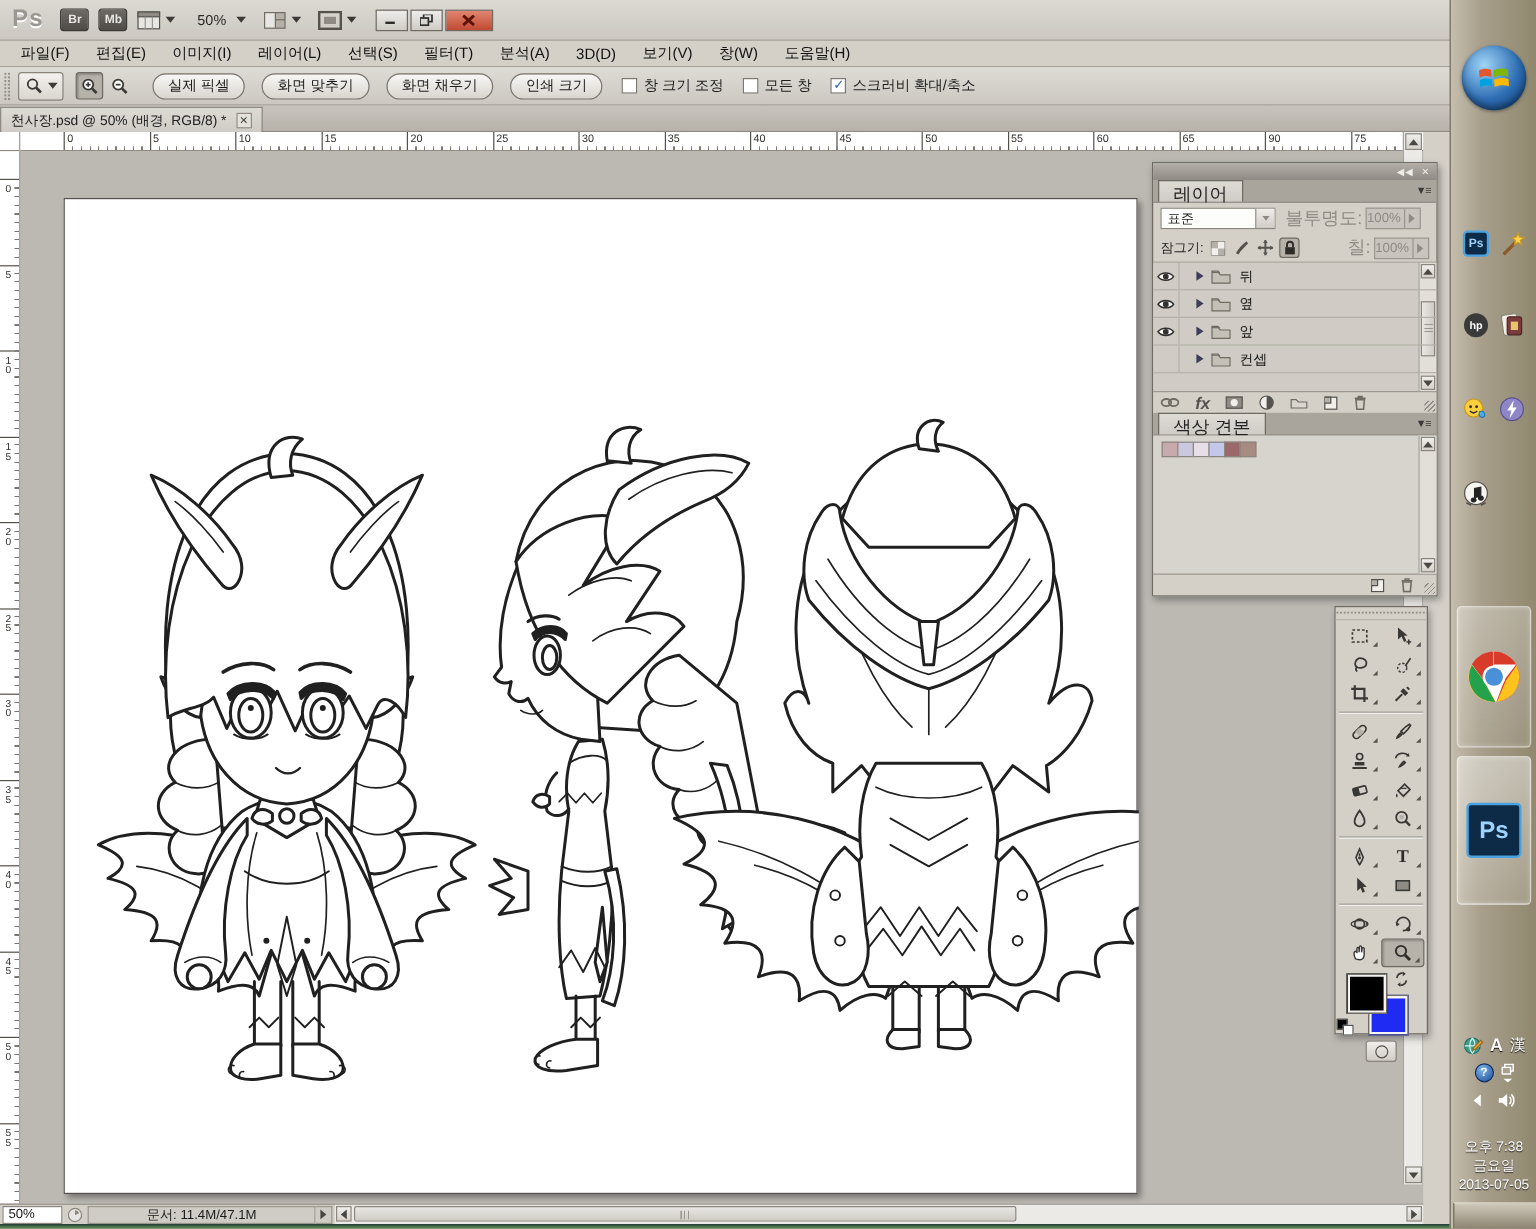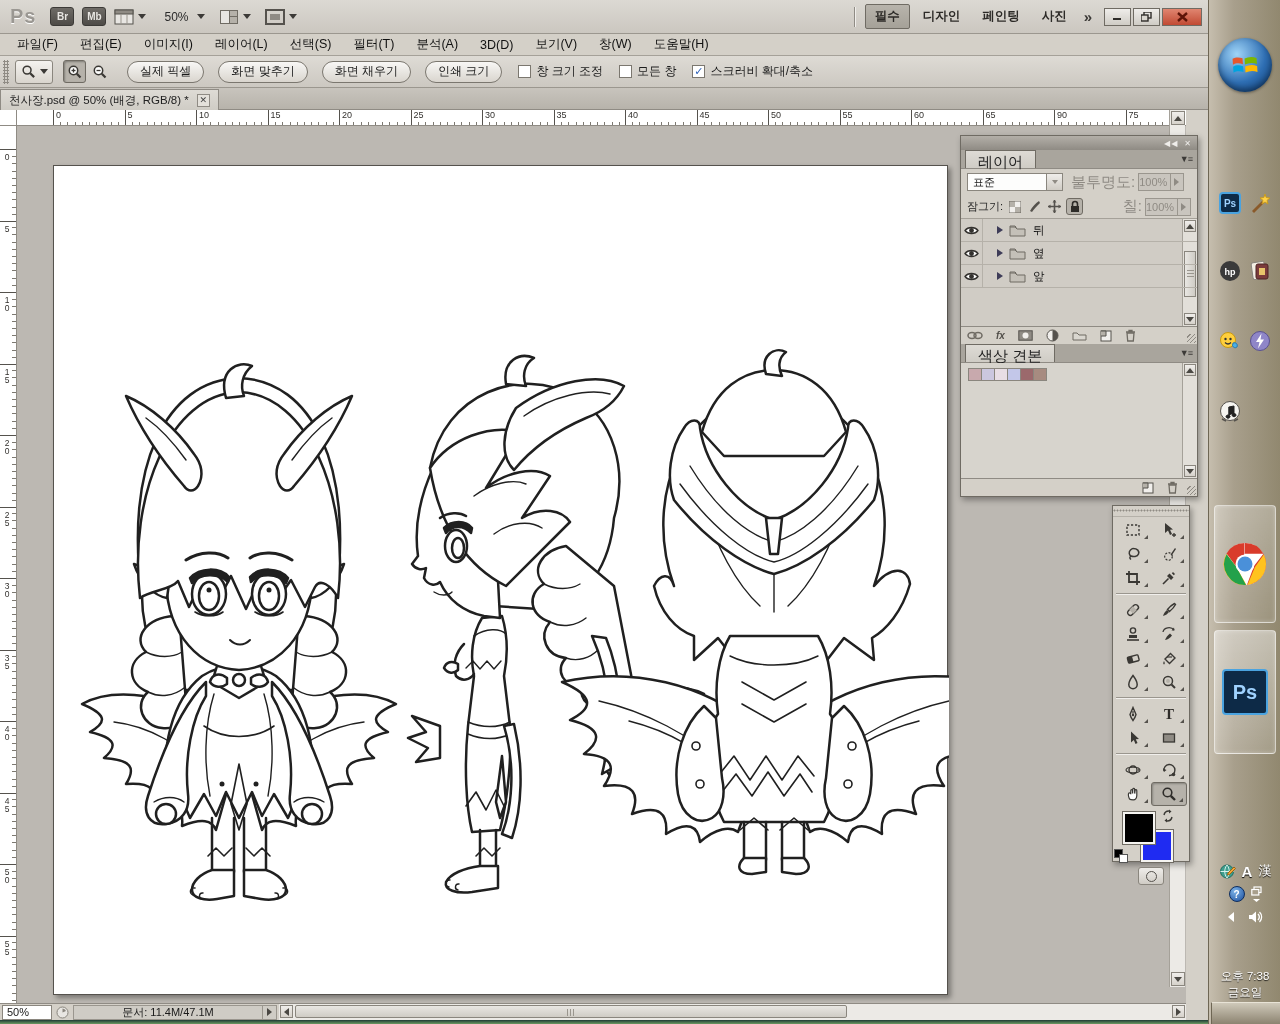--- a/index.html
+++ b/index.html
@@ -96,21 +96,21 @@
   #layerlist{position:relative;height:108px;background:#d0ccc5;overflow:hidden;border-bottom:1px solid #8f8b84}
   .lrow{height:23px;display:flex;align-items:center;border-bottom:1px solid #b5b1a9;position:relative}
   .eyecell{width:22px;height:100%;border-right:1px solid #b5b1a9;display:flex;align-items:center;justify-content:center;flex:none}
   .lexp{width:0;height:0;border-top:4px solid transparent;border-bottom:4px solid transparent;border-left:6px solid #3e3c58;margin:0 6px 0 14px}
   .lname{font-size:11.5px;color:#111;margin-left:7px}
   .llock{position:absolute;right:22px;top:5px}
   #llscroll{position:absolute;right:0;top:0;width:15px;height:100%;background:#e2dfd9;border-left:1px solid #a5a199}
   #llthumb{position:absolute;left:1px;top:32px;width:12px;height:46px;background:linear-gradient(90deg,#e9e7e3,#cfccc5);border:1px solid #8a867e}
   .panel-bottom{height:17px;background:#d4d0c8;display:flex;align-items:center;padding:0 6px;position:relative}
   .pbi{margin-right:13px;display:flex;align-items:center}
-  .fxtext{font-size:10px;font-style:italic;font-weight:bold;color:#55524d;font-family:Liberation Sans, sans-serif}
+  .fxtext{font-size:14px;font-style:italic;font-weight:bold;color:#55524d;font-family:Liberation Sans, sans-serif}
   .gripcorner{position:absolute;right:1px;bottom:1px;width:9px;height:9px;background:repeating-linear-gradient(135deg,transparent 0 2px,#8f8b84 2px 3px)}
   #swcontent{height:116px;background:#d7d4cd;position:relative;border-bottom:1px solid #8f8b84}
   #swrow{position:absolute;left:7px;top:5px;display:flex}
   .sw{width:14px;height:13px;border:1px solid #8a867e;margin-right:-1px}
   #swscroll{position:absolute;right:0;top:0;width:15px;height:100%;background:#e2dfd9;border-left:1px solid #a5a199}
   
   #toolspanel{position:absolute;left:1112px;top:505px;width:78px;height:357px;background:#d4d0c8;border:1px solid #6f6b63;box-shadow:2px 3px 6px rgba(0,0,0,.35);z-index:5}
   #tools-grip{height:11px;border-bottom:1px solid #b5b1a9;background:radial-gradient(circle at 1.5px 1.5px,#8f8b84 0.9px,transparent 1.1px);background-size:3px 3px;background-position:6px 3px;background-repeat:repeat-x;padding-top:3px}
   .toolgrid{display:flex;flex-wrap:wrap;padding:1px 2px}
   .tool{width:36px;height:24px;display:flex;align-items:center;justify-content:center;position:relative}
@@ -131,21 +131,21 @@
   #startorb{position:absolute;left:9px;top:38px;width:54px;height:54px;border-radius:50%;background:radial-gradient(circle at 35% 30%,#9fd4f7,#2f6fb4 55%,#0b3a72);box-shadow:inset 0 -3px 6px rgba(0,0,0,.4),0 1px 3px rgba(0,0,0,.4);display:flex;align-items:center;justify-content:center}
   .ql{position:absolute;width:26px;height:26px;display:flex;align-items:center;justify-content:center}
   .taskbtn{position:absolute;left:5px;width:62px;border-radius:4px;border:1px solid rgba(255,255,255,.55);background:linear-gradient(rgba(255,255,255,.28),rgba(255,255,255,.07));box-shadow:inset 0 0 4px rgba(255,255,255,.3);display:flex;align-items:center;justify-content:center}
   .taskbtn.active{background:linear-gradient(rgba(255,255,255,.45),rgba(255,255,255,.15))}
   .ps-ic{background:#0d2a47;border:2px solid #4aa3e0;border-radius:4px;color:#9fd2ff;font-weight:bold;display:flex;align-items:center;justify-content:center}
   #tray{position:absolute;left:0;top:862px;width:72px;color:#fff}
   .trayrow{display:flex;align-items:center;justify-content:center;gap:6px}
   .imeA{font-size:15px;font-weight:bold;text-shadow:0 1px 1px #000}
   .imeH{font-size:13px;text-shadow:0 1px 1px #000}
   #helpic{width:16px;height:16px;border-radius:50%;background:radial-gradient(circle at 35% 30%,#7db4e8,#1c4e9c);border:1px solid #0c2d60;color:#fff;font-size:10px;font-weight:bold;text-align:center;line-height:15px}
-  #clock{position:absolute;left:0;top:968px;width:72px;text-align:center;color:#fff;font-size:11.5px;line-height:16px;text-shadow:0 1px 1px rgba(0,0,0,.8)}
+  #clock{position:absolute;left:0;top:948px;width:72px;text-align:center;color:#fff;font-size:11.5px;line-height:16px;text-shadow:0 1px 1px rgba(0,0,0,.8)}
   #showdesk{position:absolute;left:2px;top:1002px;width:70px;height:22px;background:linear-gradient(#cfc9ba,#8c8370);border-top:1px solid #e8e3d6;border-left:1px solid #6e6654}
   svg{display:block}
 </style>
 </head>
 <body>
 
 <div id="screen">
 <div id="app">
 
   <div id="appbar">
@@ -180,31 +180,20 @@
             <rect x="11" y="8" width="7" height="6" fill="#b5b1a9"></rect>
           </svg>
       <span class="caret"></span>
     </div>
     <div class="bargroup">
       <svg class="bar-icon" width="20" height="16" viewBox="0 0 20 16">
             <rect x="1" y="1" width="18" height="14" fill="none" stroke="#55524d" stroke-width="2"></rect>
             <rect x="5" y="5" width="10" height="6" fill="#8f8b84"></rect>
           </svg>
       <span class="caret"></span>
-    </div>
-    <div id="workspaces">
-      <span class="wssep"></span>
-      <div style="display:flex;align-items:center">
-
-      <div class="ws"><span>필수</span></div>
-            <div class="ws"><span>디자인</span></div>
-            <div class="ws"><span>페인팅</span></div>
-            <div class="ws"><span>사진</span></div>
-          </div>
-      <span class="overflow">»</span>
     </div>
     <div id="winbtns">
       <div class="winbtn">
             <svg width="10" height="9" viewBox="0 0 10 9">
               <rect x="0" y="6" width="8" height="2" fill="#2e2c29"></rect>
             </svg>
           </div>
       <div class="winbtn">
             <svg width="11" height="10" viewBox="0 0 11 10">
               <rect x="3" y="0" width="7" height="6" fill="none" stroke="#2e2c29" stroke-width="1.4"></rect>
@@ -675,20 +664,35 @@
           </span>
           <span class="lexp"></span>
           <svg width="17" height="13" viewBox="0 0 17 13">
               <path d="M1,3 L6,3 L8,5 L16,5 L16,12 L1,12 Z" fill="#c4c0b8" stroke="#6f6b63"></path>
               <path d="M1,3 L1,2 L6,2 L7.5,3.5" fill="none" stroke="#6f6b63"></path>
             </svg>
           <span class="lname">앞</span>
 
         </div>
 
+        <div class="lrow">
+          <span class="eyecell">
+            <svg width="15" height="11" viewBox="0 0 15 11" style="visibility: hidden;">
+                <path d="M1,5.5 C4,1.5 11,1.5 14,5.5 C11,9.5 4,9.5 1,5.5 Z" fill="#fdfdfc" stroke="#33312e" stroke-width="1.3"></path>
+                <circle cx="7.5" cy="5.5" r="2.4" fill="#33312e"></circle>
+              </svg>
+          </span>
+          <span class="lexp"></span>
+          <svg width="17" height="13" viewBox="0 0 17 13">
+              <path d="M1,3 L6,3 L8,5 L16,5 L16,12 L1,12 Z" fill="#c4c0b8" stroke="#6f6b63"></path>
+              <path d="M1,3 L1,2 L6,2 L7.5,3.5" fill="none" stroke="#6f6b63"></path>
+            </svg>
+          <span class="lname">컨셉</span>
+
+        </div>
 
       </div>
     <div class="panel-bottom">
       <span class="pbi">
             <svg width="16" height="9" viewBox="0 0 16 9">
               <ellipse cx="5" cy="4.5" rx="4" ry="3" fill="none" stroke="#6f6b63" stroke-width="1.5"></ellipse>
               <ellipse cx="11" cy="4.5" rx="4" ry="3" fill="none" stroke="#6f6b63" stroke-width="1.5"></ellipse>
             </svg>
           </span>
       <span class="pbi fxtext">fx</span>

